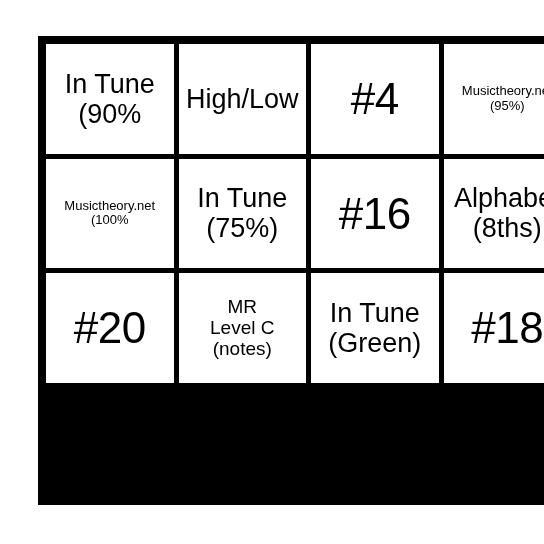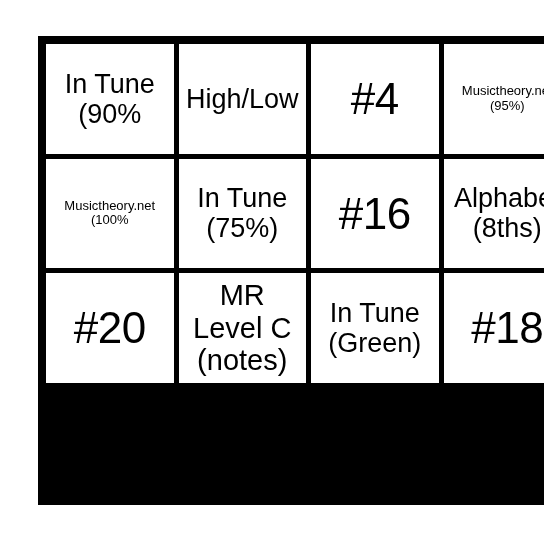--- a/index.html
+++ b/index.html
@@ -44,21 +44,21 @@
 
   .cell-text {
     display: block;
     white-space: pre-line;
     width: 100%;
   }
 
   
   .size-xl  { font-size: 44px; letter-spacing: -0.5px; }
   .size-lg  { font-size: 27px; }
-  .size-md  { font-size: 29px; }
+  .size-md  { font-size: 19px; }
   .size-sm  { font-size: 17px; }
   .size-xs  { font-size: 13px; text-align: center; }
 </style>
 </head>
 <body>
 
 <div id="bingo-card">
     <div class="bingo-cell">
       <span class="cell-text size-lg">In Tune
 (90%</span>

